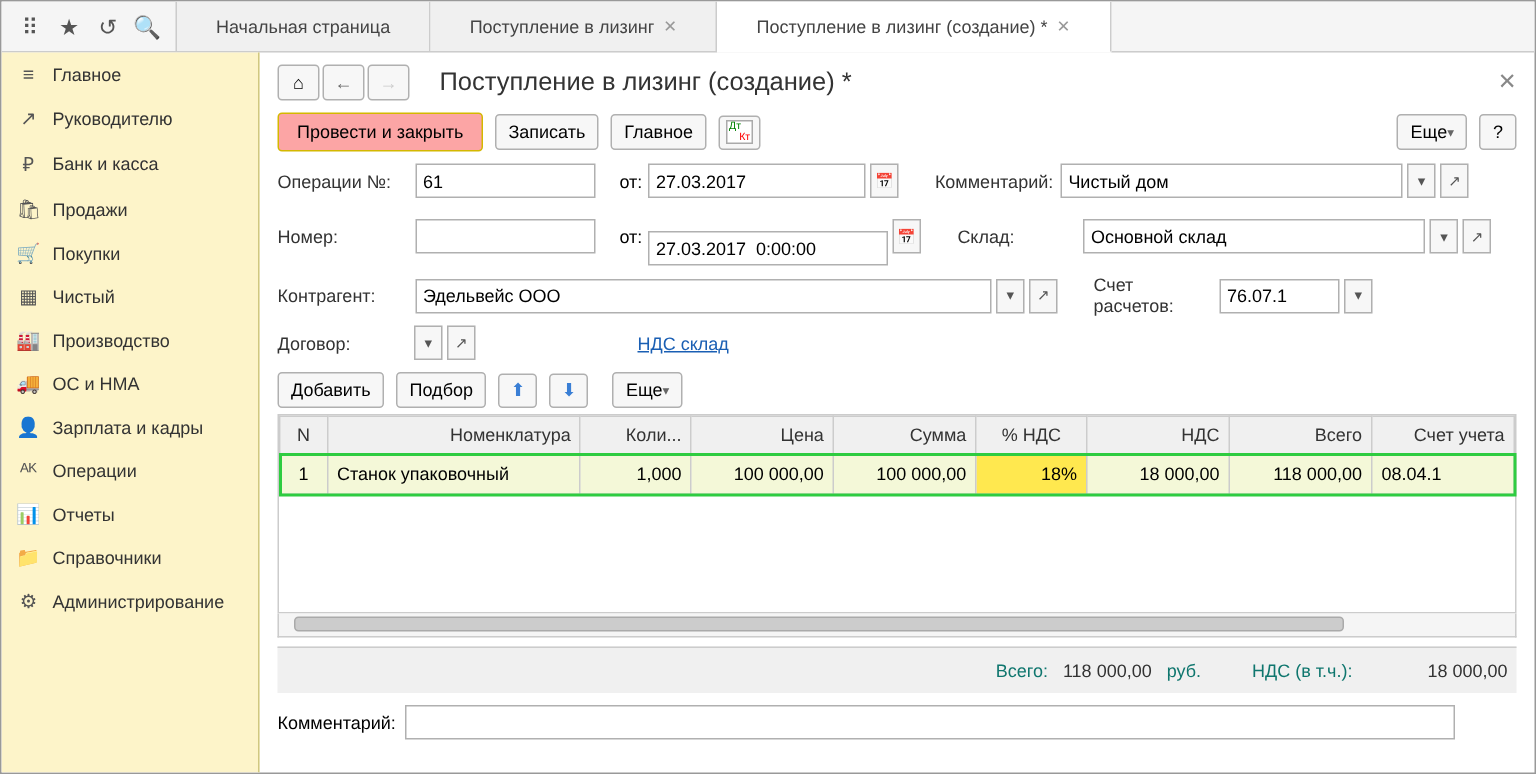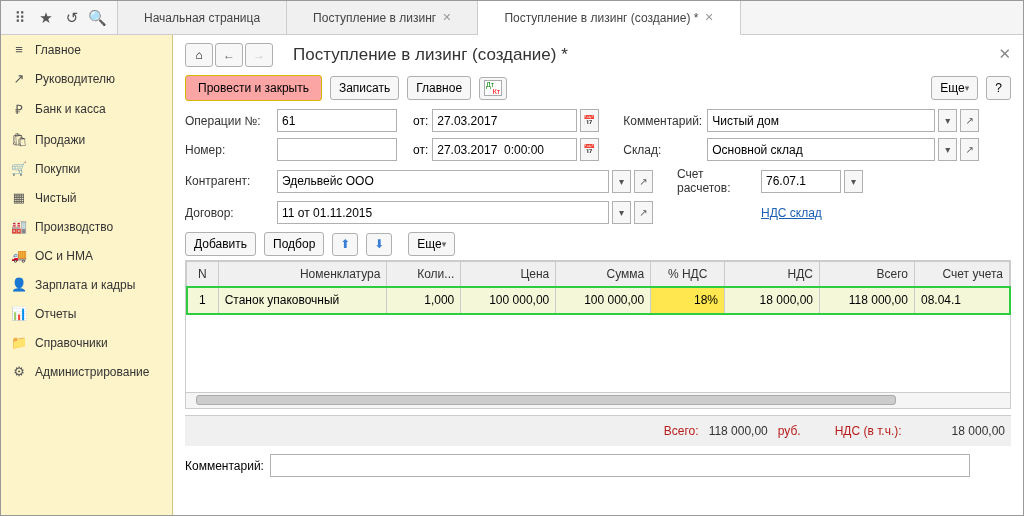--- a/index.html
+++ b/index.html
@@ -32,22 +32,22 @@
 .dtkt-box::before { content: "Дт"; color: green; position: absolute; left: 1px; top: 0; }
 .dtkt-box::after { content: "Кт"; color: red; position: absolute; right: 1px; bottom: 0; }
 .action-row .spacer { flex: 1; }
 .btn.drop::after { content: " ▾"; font-size: 9px; color: #666; }
 .form-row { display: flex; align-items: center; margin-bottom: 6px; gap: 4px; }
 .form-label { width: 88px; color: #333; }
 .form-label2 { width: 100px; color: #333; padding-left: 20px; }
 .input { border: 1px solid #b0b0b0; background: #fff; height: 23px; padding: 0 4px; font-size: 12px; }
 .input.w-doc { width: 120px; }
 .input.w-date { width: 145px; }
-.input.w-date2 { width: 145px; }
-.input.w-long { width: 332px; }
+.input.w-date2 { width: 160px; margin-top: 16px; }
+.input.w-long { width: 384px; }
 .input.w-org { width: 228px; }
 .input.w-acc { width: 80px; }
 .field-btn { width: 19px; height: 23px; border: 1px solid #b0b0b0; background: #f7f7f7; display: inline-flex; align-items: center; justify-content: center; font-size: 10px; cursor: pointer; margin-left: -1px; color: #555; }
 .link { color: #1a5fb4; text-decoration: underline; cursor: pointer; }
 .add-row { display: flex; align-items: center; gap: 8px; margin: 8px 0 4px 0; }
 .btn.updown { width: 26px; padding: 2px; }
 .table-wrap { border: 1px solid #ccc; }
 .table { width: 100%; border-collapse: collapse; }
 .table th { background: #f0f0f0; border: 1px solid #ccc; padding: 5px 6px; font-weight: normal; text-align: right; font-size: 12px; color: #333; }
 .table th.num { text-align: right; }
@@ -56,21 +56,21 @@
 .row-sel td { background: #f4f8d8; }
 .row-sel { outline: 2px solid #2ecc40; outline-offset: -1px; }
 .vat-cell { background: #ffe84f !important; text-align: right; }
 .blank-area { height: 78px; }
 .hscroll { height: 16px; background: #f5f5f5; border: 1px solid #ccc; border-top: none; position: relative; }
 .hscroll-thumb { position: absolute; left: 10px; top: 2px; height: 10px; width: 700px; background: #ccc; border: 1px solid #aaa; border-radius: 3px; }
 .totals-row { display: flex; justify-content: flex-end; gap: 10px; align-items: center; padding: 8px 6px; background: #f0f0f0; border-top: 1px solid #ccc; margin-top: 6px; font-size: 12px; color: #333; }
 .totals-row .tval { font-weight: normal; }
 .comment-row { display: flex; align-items: center; gap: 6px; margin-top: 8px; }
 .input.w-comment { width: 700px; }
-.lbl-right { color: #b91c1c; }
+.lbl-right { color: #0f766e; }
 </style>
 </head>
 <body>
 
 <div class="toolbar-top">
   <div class="toolbar-icons">
     <div class="ticon">⠿</div>
     <div class="ticon">★</div>
     <div class="ticon">↺</div>
     <div class="ticon">🔍</div>
@@ -120,20 +120,24 @@
         <span class="side-icon">🏭</span>
         <span>Производство</span>
       </div>
     <div class="side-item">
         <span class="side-icon">🚚</span>
         <span>ОС и НМА</span>
       </div>
     <div class="side-item">
         <span class="side-icon">👤</span>
         <span>Зарплата и кадры</span>
+      </div>
+    <div class="side-item">
+        <span class="side-icon">ᴬᴷ</span>
+        <span>Операции</span>
       </div>
     <div class="side-item">
         <span class="side-icon">📊</span>
         <span>Отчеты</span>
       </div>
     <div class="side-item">
         <span class="side-icon">📁</span>
         <span>Справочники</span>
       </div>
     <div class="side-item">
@@ -195,21 +199,20 @@
       <input class="input w-long" value="Эдельвейс ООО" style="">
       <span class="field-btn">▾</span>
       <span class="field-btn">↗</span>
       <span class="form-label2">Счет расчетов:</span>
       <input class="input w-acc" value="76.07.1" style="">
       <span class="field-btn">▾</span>
     </div>
 
     <div class="form-row">
       <span class="form-label">Договор:</span>
-      <input class="input w-long" value="11 от 01.11.2015" style="">
       <span class="field-btn">▾</span>
       <span class="field-btn">↗</span>
       <span class="form-label2"></span>
       <span class="link">НДС склад</span>
     </div>
 
     <div class="add-row">
       <button class="btn">Добавить</button>
       <button class="btn">Подбор</button>
       <button class="btn updown">

